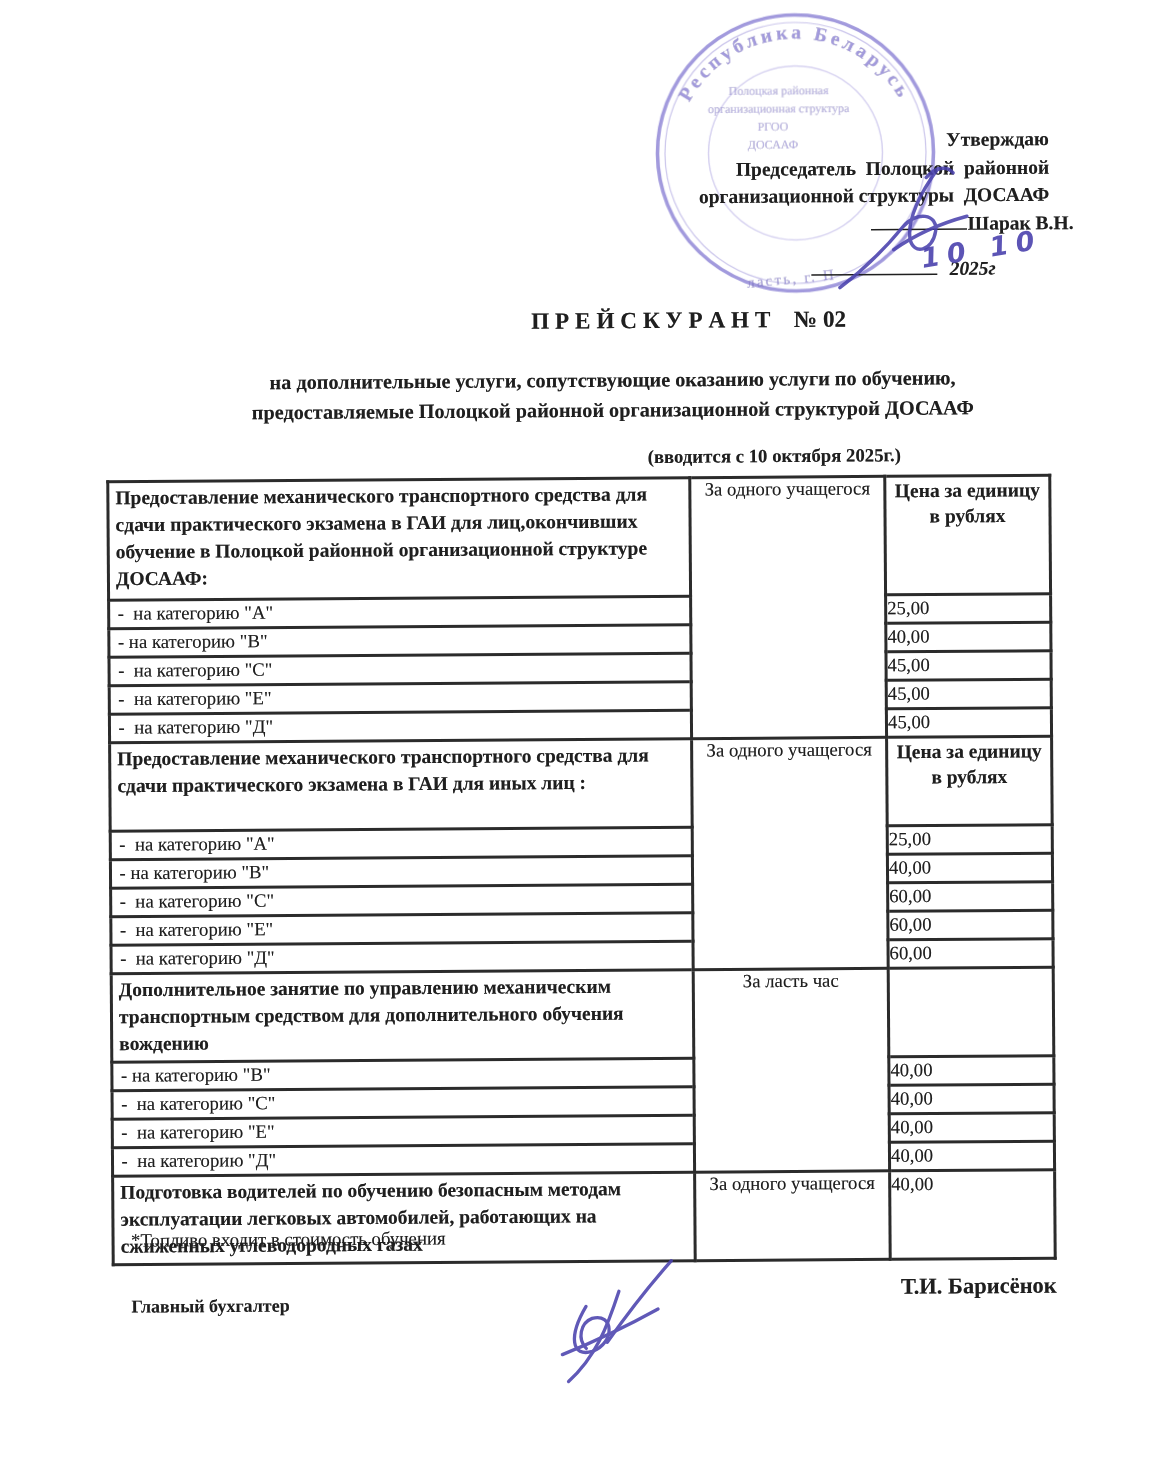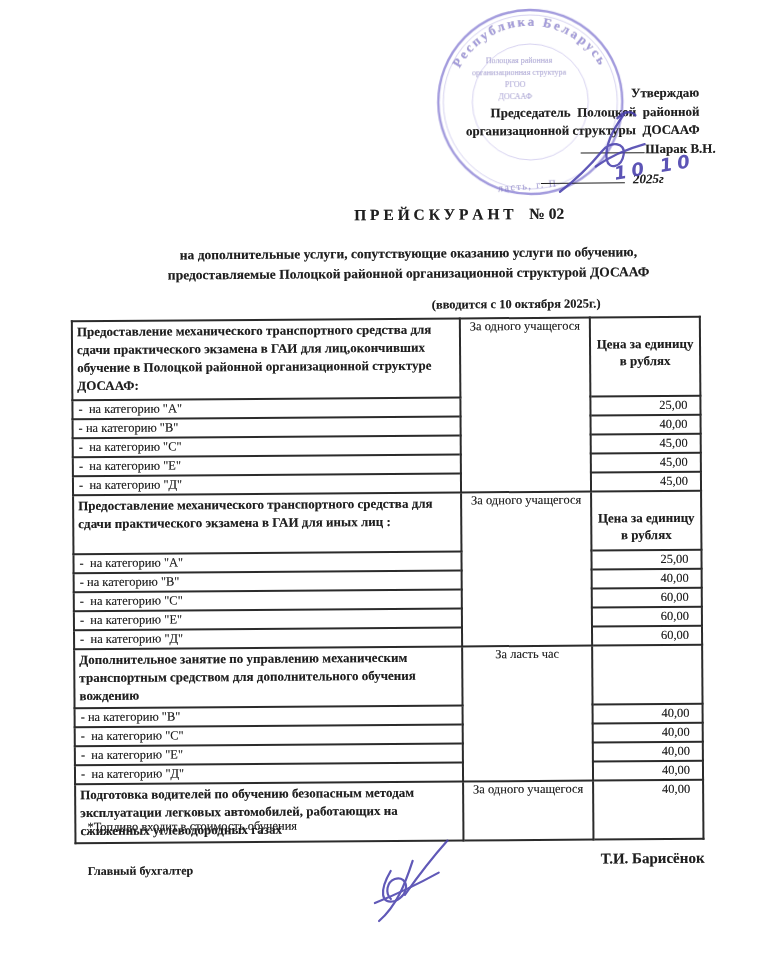--- a/index.html
+++ b/index.html
@@ -26,22 +26,22 @@
   .effective{position:absolute;left:433px;top:298px;font-size:12.5px;font-weight:bold;}
 
   
   table.price{position:absolute;left:72px;top:318px;width:628px;border-collapse:collapse;
               table-layout:fixed;font-size:12.5px;}
   table.price td{border:2px solid #2b2b2b;vertical-align:top;overflow:hidden;}
   td.desc{font-weight:bold;font-size:13px;line-height:18px;padding:1px 4px 0 4px;}
   td.cat{font-size:12.5px;padding:0 0 0 5px;white-space:pre;height:17px;line-height:16px;}
   td.unit{text-align:center;vertical-align:middle;font-size:12.5px;padding:0 4px;}
   td.phead{font-weight:bold;text-align:center;font-size:13px;line-height:17px;
-           white-space:pre-line;padding-top:17px;}
-  td.price-cell{text-align:right;padding:0 12px 0 0;font-size:12.5px;line-height:16px;vertical-align:middle;}
+           white-space:pre-line;padding-top:0;}
+  td.price-cell{padding:0 12px 0 0;font-size:12.5px;line-height:16px;vertical-align:middle;}
 
   .footnote{position:absolute;left:85px;top:818px;font-size:12.5px;}
   .footer-left{position:absolute;left:85px;top:862px;font-size:12px;font-weight:bold;text-align:center;}
   .footer-right{position:absolute;left:598px;top:852px;font-size:15px;font-weight:bold;}
 
   .stamp{position:absolute;left:432px;top:2px;opacity:.85;filter:blur(.3px);}
   .sig{position:absolute;}
 </style>
 </head>
 <body>

